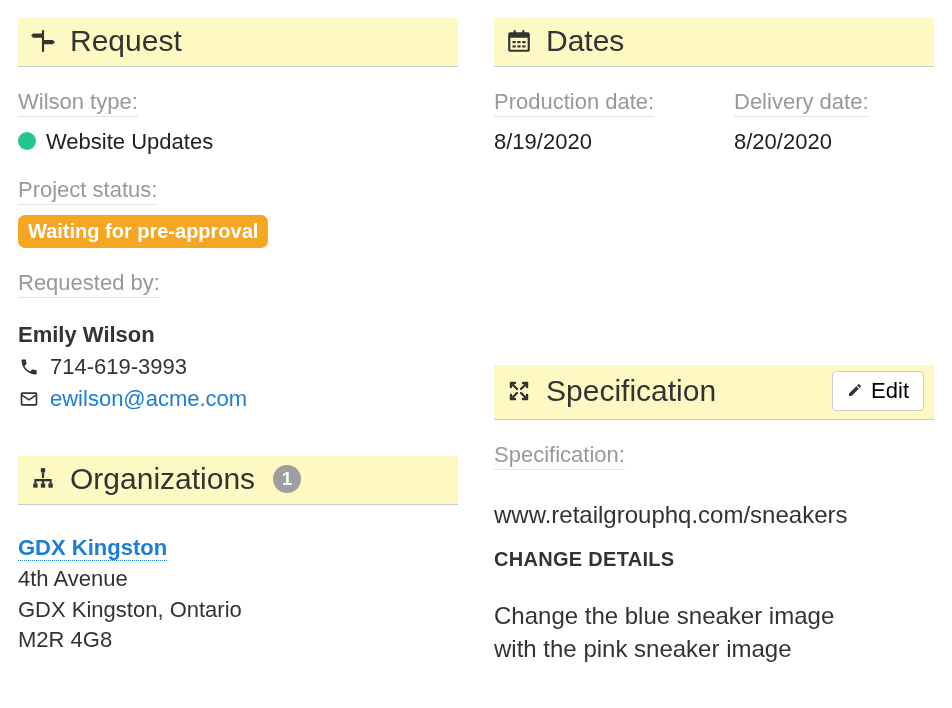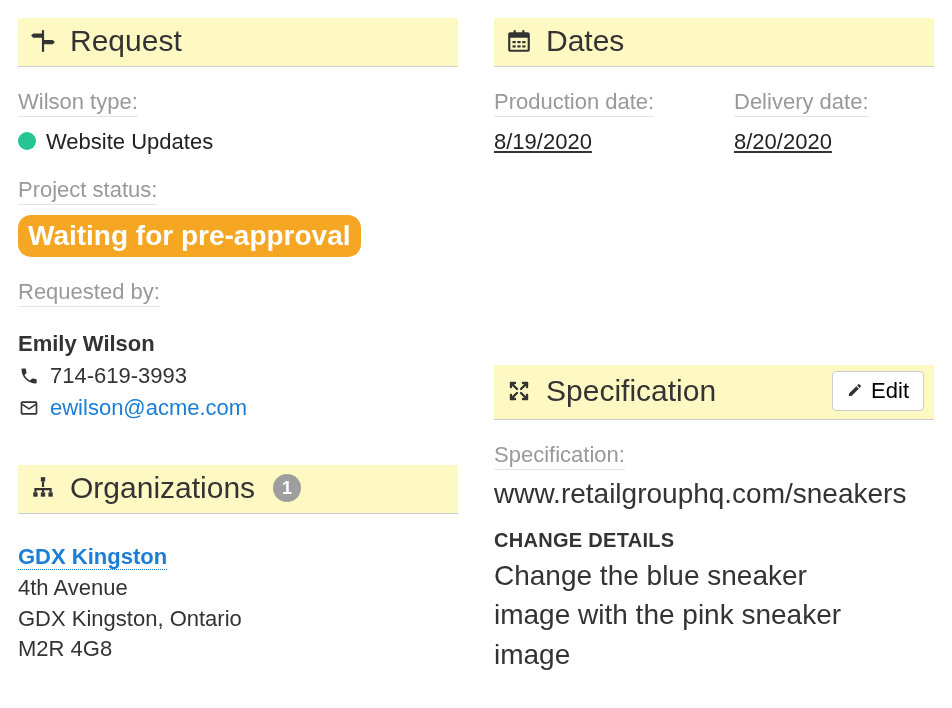--- a/index.html
+++ b/index.html
@@ -64,22 +64,22 @@
     vertical-align: middle;
     margin-right: 10px;
     position: relative;
     top: -2px;
   }
   .badge-status {
     display: inline-block;
     background: #f5a623;
     color: #fff;
     font-weight: 700;
-    font-size: 28px;
-    border-radius: 13px;
+    font-size: 20px;
+    border-radius: 7px;
     padding: 5px 10px;
     margin-top: 10px;
   }
   .requester-name {
     font-weight: 700;
     font-size: 22px;
     margin-top: 24px;
   }
   .contact-row {
     font-size: 22px;
@@ -121,21 +121,21 @@
     color: #fff;
     font-size: 18px;
     font-weight: 600;
     margin-left: 6px;
   }
   .dates-row {
     display: flex;
     gap: 40px;
     margin-top: 22px;
   }
-  .dates-row > div { flex:1;text-decoration:underline; }
+  .dates-row > div { flex:1; }
   .dates-row .field-label { margin-top: 0; }
   .spec-header {
     margin-top: 210px;
   }
   .edit-btn {
     background: #fff;
     border: 1px solid #ccc;
     border-radius: 4px;
     padding: 6px 14px;
     font-size: 22px;
@@ -144,22 +144,22 @@
     gap: 8px;
     cursor: pointer;
   }
   .spec-heading {
     font-weight: 800;
     font-size: 20px;
     margin-top: 16px;
     letter-spacing: 0.3px;
   }
   .spec-text {
-    font-size: 28px;
-    margin-top: 4px;
+    font-size: 24px;
+    margin-top: 28px;
     line-height: 1.4;
     max-width: 380px;
   }
   .organizations-header {
     margin-top: 44px;
   }
 </style>
 </head>
 <body>
 

